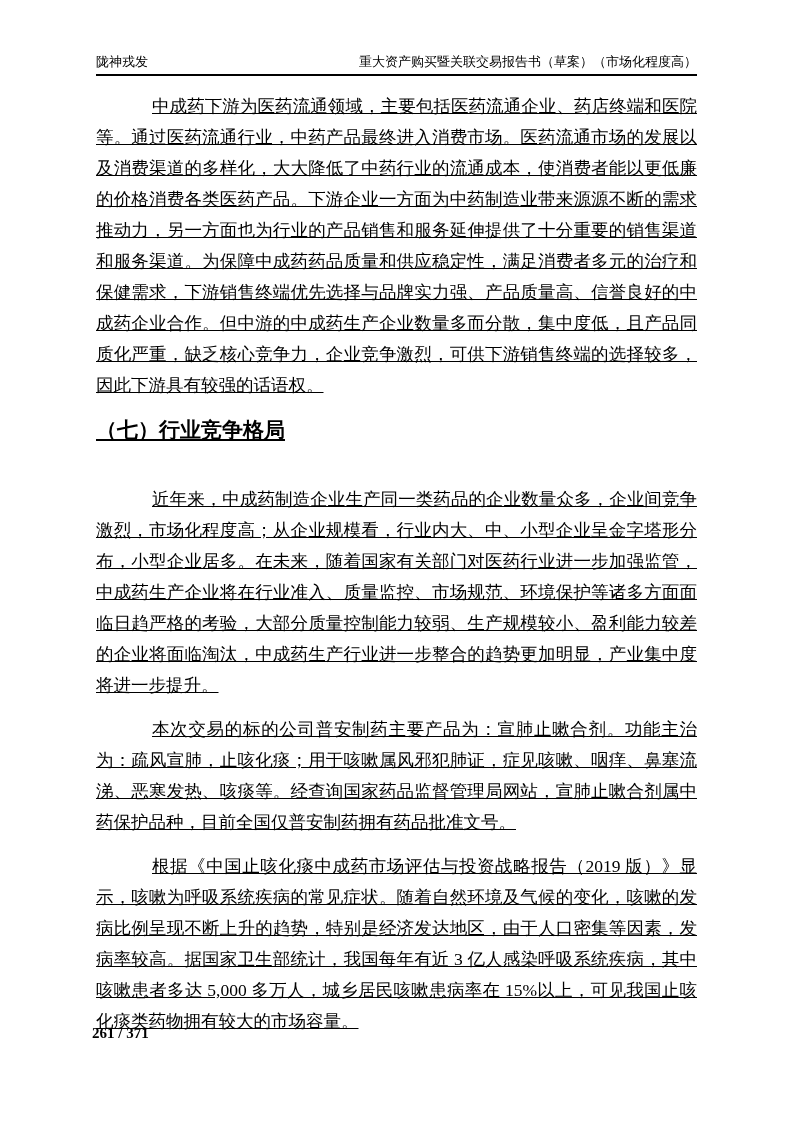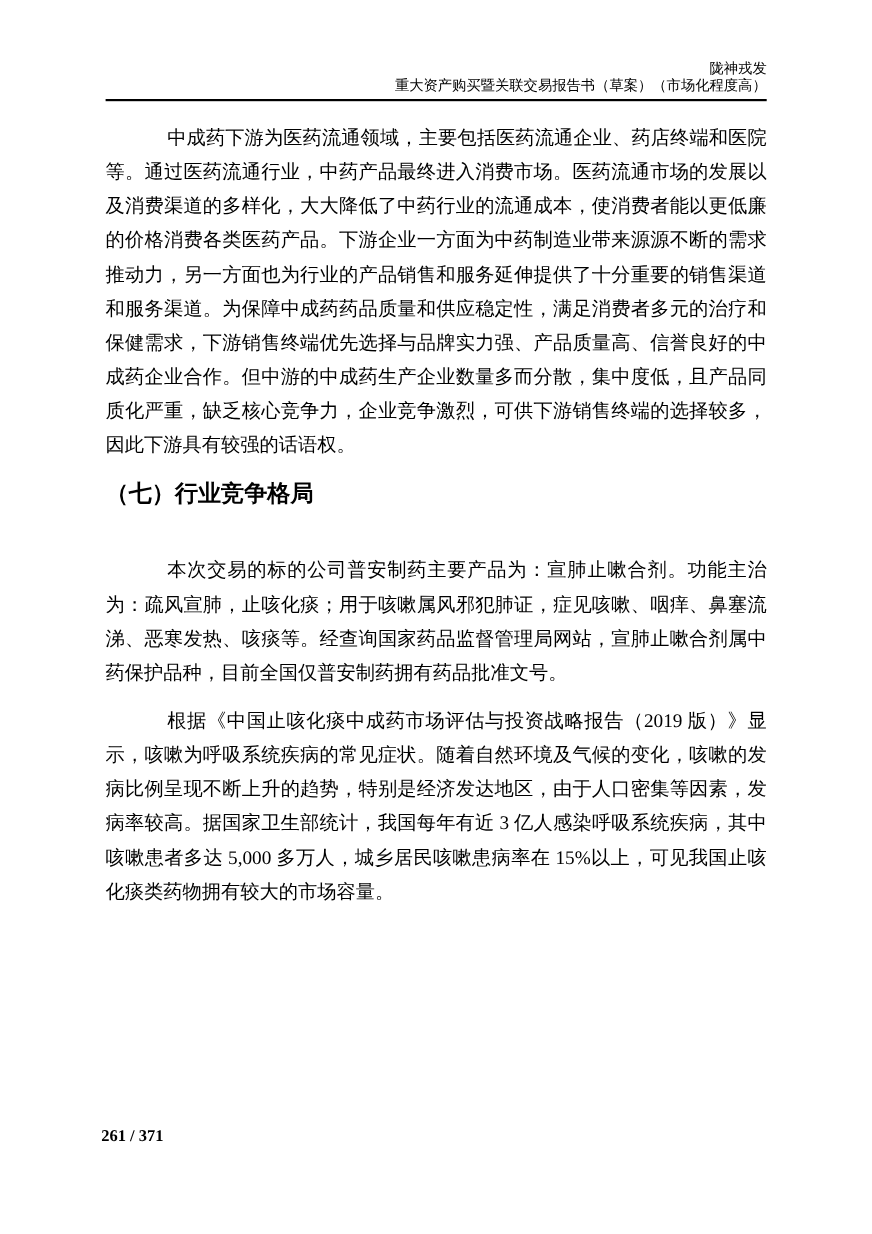--- a/index.html
+++ b/index.html
@@ -20,27 +20,27 @@
     top: 54px;
     left: 96px;
     width: 601px;
     display: flex;
     justify-content: space-between;
     align-items: flex-end;
     font-size: 13px;
     line-height: 16px;
     border-bottom: 2px solid #000000;
     padding-bottom: 4px;
-    flex-direction: column;
   }
   .page-content {
     position: absolute;
-    top: 110px;
+    top: 91px;
     left: 96px;
     width: 601px;
+    text-decoration: underline;
   }
   .body-para {
     margin: 0 0 13px 0;
     font-size: 17.5px;
     line-height: 31px;
     text-align: justify;
     text-indent: 56px;
     word-break: break-all;
   }
   .section-heading {
@@ -72,20 +72,21 @@
   <div class="page-header">
     <span>陇神戎发</span>
     <span>重大资产购买暨关联交易报告书（草案）（市场化程度高）</span>
   </div>
 
   <div class="page-content">
     <p class="body-para">中成药下游为医药流通领域，主要包括医药流通企业、药店终端和医院等。通过医药流通行业，中药产品最终进入消费市场。医药流通市场的发展以及消费渠道的多样化，大大降低了中药行业的流通成本，使消费者能以更低廉的价格消费各类医药产品。下游企业一方面为中药制造业带来源源不断的需求推动力，另一方面也为行业的产品销售和服务延伸提供了十分重要的销售渠道和服务渠道。为保障中成药药品质量和供应稳定性，满足消费者多元的治疗和保健需求，下游销售终端优先选择与品牌实力强、产品质量高、信誉良好的中成药企业合作。但中游的中成药生产企业数量多而分散，集中度低，且产品同质化严重，缺乏核心竞争力，企业竞争激烈，可供下游销售终端的选择较多，因此下游具有较强的话语权。</p>
 
     <h2 class="section-heading">（七）行业竞争格局</h2>
 
+    <p class="body-para">近年来，中成药制造企业生产同一类药品的企业数量众多，企业间竞争激烈，市场化程度高；从企业规模看，行业内大、中、小型企业呈金字塔形分布，小型企业居多。在未来，随着国家有关部门对医药行业进一步加强监管，中成药生产企业将在行业准入、质量监控、市场规范、环境保护等诸多方面面临日趋严格的考验，大部分质量控制能力较弱、生产规模较小、盈利能力较差的企业将面临淘汰，中成药生产行业进一步整合的趋势更加明显，产业集中度将进一步提升。</p>
 
     <p class="body-para">本次交易的标的公司普安制药主要产品为：宣肺止嗽合剂。功能主治为：疏风宣肺，止咳化痰；用于咳嗽属风邪犯肺证，症见咳嗽、咽痒、鼻塞流涕、恶寒发热、咳痰等。经查询国家药品监督管理局网站，宣肺止嗽合剂属中药保护品种，目前全国仅普安制药拥有药品批准文号。</p>
 
     <p class="body-para">根据《中国止咳化痰中成药市场评估与投资战略报告（2019 版）》显示，咳嗽为呼吸系统疾病的常见症状。随着自然环境及气候的变化，咳嗽的发病比例呈现不断上升的趋势，特别是经济发达地区，由于人口密集等因素，发病率较高。据国家卫生部统计，我国每年有近 3 亿人感染呼吸系统疾病，其中咳嗽患者多达 5,000 多万人，城乡居民咳嗽患病率在 15%以上，可见我国止咳化痰类药物拥有较大的市场容量。</p>
   </div>
 
   <div class="page-footer">
     <span>261 / 371</span>
   </div>
 

